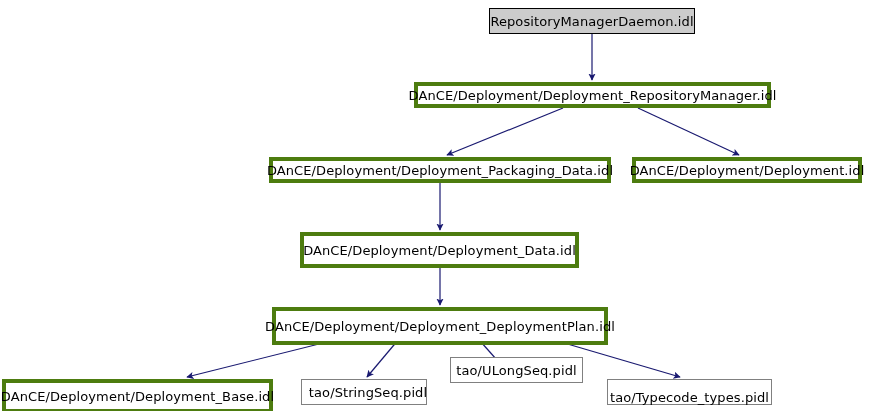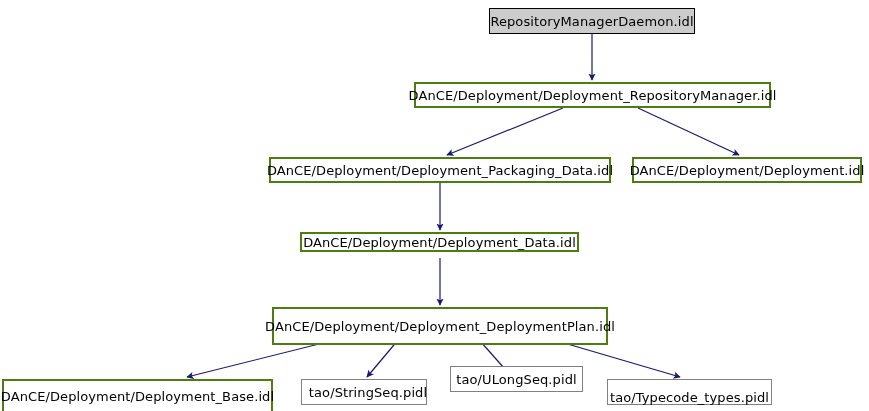--- a/index.html
+++ b/index.html
@@ -24,21 +24,21 @@
     pointer-events: none;
   }
   .node {
     position: absolute;
     box-sizing: border-box;
     display: flex;
     align-items: center;
     justify-content: center;
     white-space: nowrap;
     background: #ffffff;
-    border: 2px solid #4d7c0f;
+    border: 4px solid #4d7c0f;
     color: #000000;
     font-size: 13px;
     line-height: 1;
     letter-spacing: 0.1px;
   }
   .node.filled {
     background: #cccccc;
     border: 1px solid #000000;
   }
   .node.gray-border {
@@ -77,33 +77,33 @@
       </div>
       <div class="node" style="left: 414px; top: 82px; width: 357px; height: 26px;">
         <span class="node-label">DAnCE/Deployment/Deployment_RepositoryManager.idl</span>
       </div>
       <div class="node" style="left: 269px; top: 157px; width: 342px; height: 26px;">
         <span class="node-label">DAnCE/Deployment/Deployment_Packaging_Data.idl</span>
       </div>
       <div class="node" style="left: 632px; top: 157px; width: 230px; height: 26px; align-items: center;">
         <span class="node-label">DAnCE/Deployment/Deployment.idl</span>
       </div>
-      <div class="node" style="left: 300px; top: 232px; width: 279px; height: 20px;">
+      <div class="node" style="left: 300px; top: 232px; width: 279px; height: 36px;">
         <span class="node-label">DAnCE/Deployment/Deployment_Data.idl</span>
       </div>
       <div class="node" style="left: 272px; top: 307px; width: 336px; height: 38px;">
         <span class="node-label">DAnCE/Deployment/Deployment_DeploymentPlan.idl</span>
       </div>
       <div class="node" style="left: 2px; top: 379px; width: 271px; height: 34px; justify-content: center;">
         <span class="node-label">DAnCE/Deployment/Deployment_Base.idl</span>
       </div>
       <div class="node gray-border" style="left: 301px; top: 379px; width: 126px; height: 26px; padding-left: 8px;">
         <span class="node-label">tao/StringSeq.pidl</span>
       </div>
-      <div class="node gray-border" style="left: 450px; top: 366px; width: 133px; height: 26px;">
+      <div class="node gray-border" style="left: 450px; top: 357px; width: 133px; height: 26px;">
         <span class="node-label">tao/ULongSeq.pidl</span>
       </div>
       <div class="node gray-border" style="left: 607px; top: 379px; width: 165px; height: 26px; align-items: flex-end;">
         <span class="node-label">tao/Typecode_types.pidl</span>
       </div>
     </div>
 
 </div>
 
 </body></html>

